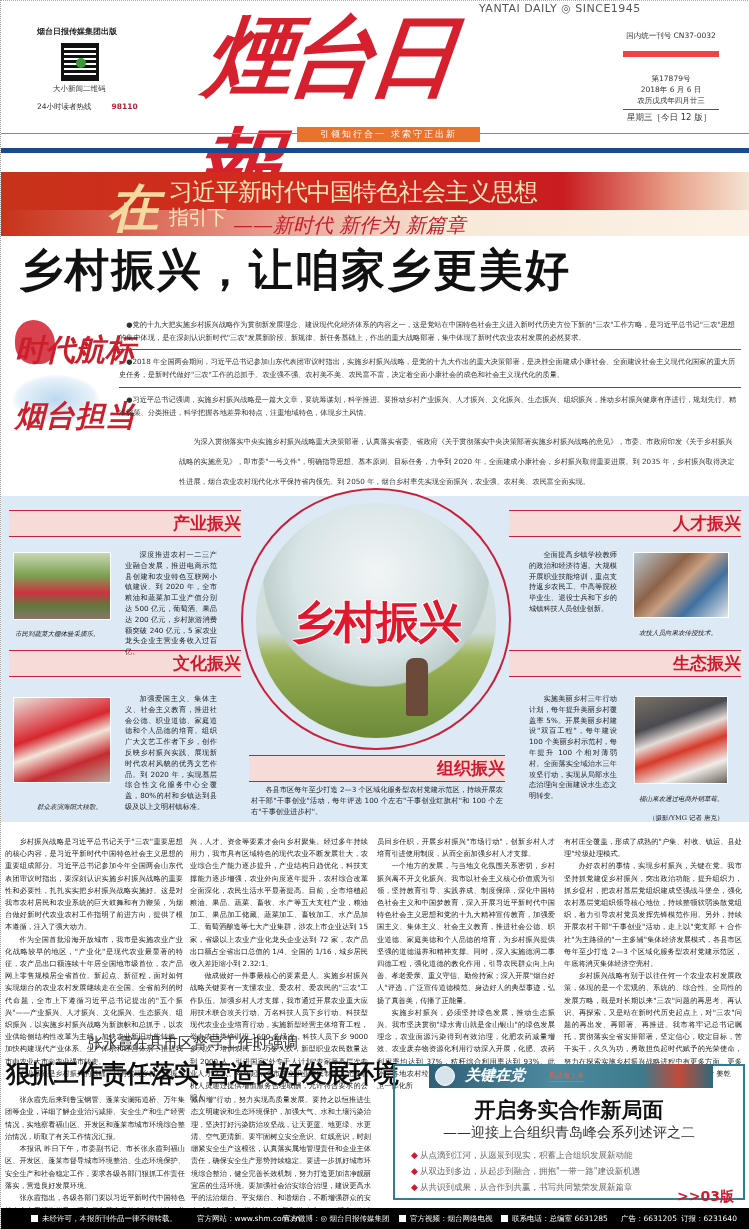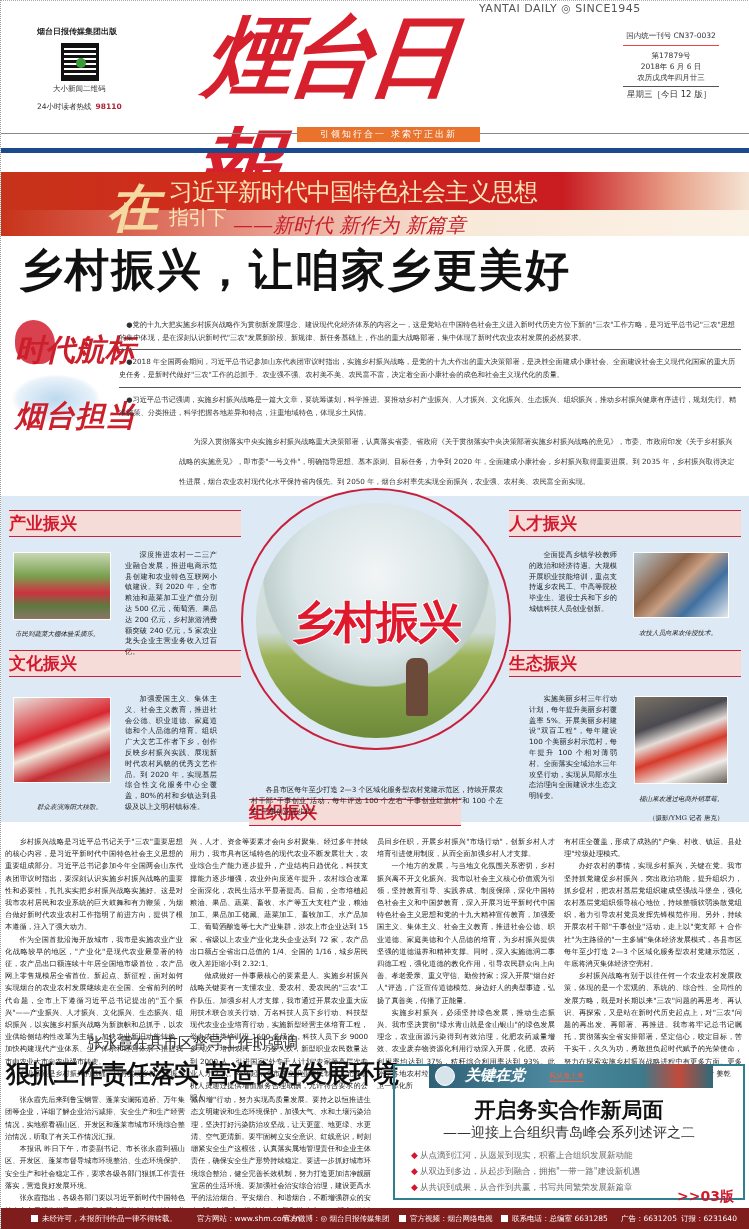--- a/index.html
+++ b/index.html
@@ -6,25 +6,25 @@
 body{width:749px;height:1229px;background:#fff;font-family:"DejaVu Sans","Liberation Sans",sans-serif;color:#222;position:relative;overflow:hidden;border-left:1px dotted #999}
 .abs{position:absolute}
 
 .mast{left:0;top:0;width:749px;height:132px;border-top:1px dotted #aaa}
 .pub{left:36px;top:26px;font-size:8px;font-weight:bold;color:#222}
 .qr{left:60px;top:43px;width:38px;height:38px;background:
  repeating-linear-gradient(0deg,#111 0 3px,#fff 3px 5px),#111;border:3px solid #111;position:absolute}
 .qr::after{content:"";position:absolute;left:12px;top:12px;width:10px;height:10px;background:#3a9a3a;border-radius:50%}
 .qrlbl{left:52px;top:84px;font-size:7.5px;color:#333}
 .hot{left:36px;top:102px;font-size:7.5px;color:#333}
-.hot b{color:#b0243a;margin-left:4px}
+.hot b{color:#b0243a;margin-left:20px}
 .logo{left:205px;top:0px;width:300px;height:112px;font-family:"DejaVu Serif",serif;font-size:88px;font-weight:bold;color:#d6202d;letter-spacing:-6px;font-style:italic;line-height:112px;transform:skewX(-6deg)}
 .yd{left:478px;top:2px;font-size:11px;color:#555;letter-spacing:.5px}
 .issue{left:622px;top:30px;width:96px;font-size:7.5px;color:#333;text-align:center;line-height:11px}
-.issue .cn{border-bottom:1px solid #ef4444;padding-bottom:4px;margin-bottom:4px}
+.issue .cn{border-bottom:6px solid #ef4444;padding-bottom:10px;margin-bottom:16px}
 .issue .wk{border-top:1px solid #555;margin-top:3px;padding-top:2px;font-size:8.5px;text-align:left;padding-left:4px}
 .rule1{left:0;top:133px;width:749px;height:1px;background:#888}
 .slogan{left:296px;top:127px;width:183px;height:15px;background:#e9722d;color:#fff;font-size:9px;text-align:center;line-height:15px;letter-spacing:2px}
 .blue{left:0;top:148px;width:749px;height:5px;background:#1b4a8c}
 
 .banner{left:0;top:172px;width:749px;height:64px;background:linear-gradient(90deg,#c7331a 0%,#d4281e 40%,#c81c21 75%,#e9a48c 90%,#f5e5d5 100%);overflow:hidden}
 .banner::before{content:"";position:absolute;left:0;bottom:0;width:749px;height:26px;background:linear-gradient(90deg,rgba(255,230,200,.0),#f8e9d8 60%,#fbf2e6)}
 .banner .zai{position:absolute;left:106px;top:2px;font-size:52px;font-family:"DejaVu Serif",serif;font-style:italic;font-weight:bold;color:#f6d9a0}
 .banner .l1{position:absolute;left:168px;top:4px;font-size:24px;color:#fbe6b8;letter-spacing:-1px}
 .banner .l2{position:absolute;left:168px;top:32px;font-size:20px;color:#fbe6b8;letter-spacing:-1px;z-index:2}
@@ -42,21 +42,21 @@
 .sep{left:118px;width:622px;height:1px;background:#555}
 .decl{left:178px;top:432px;width:560px;font-size:7.2px;line-height:20px;color:#333;text-indent:2em}
 
 .panel{left:0;top:496px;width:749px;height:326px;background:#dde9f5}
 .ring{left:240px;top:488px;width:270px;height:262px;border-radius:50%;border:2px solid #c8203a;background:#dde9f5}
 .photo{left:255px;top:503px;width:240px;height:235px;border-radius:50%;background:
  radial-gradient(circle at 50% 30%,#f2f5f6 0%,#d8e4e6 40%,#bfcfcc 55%,transparent 56%),
  linear-gradient(180deg,#dfe9ea 0%,#cfdcd8 55%,#9fb45a 65%,#86a048 80%,#6d8a3a 100%);overflow:hidden}
 .photo .farmer{position:absolute;left:150px;top:155px;width:22px;height:58px;background:#6b4a3a;border-radius:8px 8px 3px 3px}
 .photo .ttl{position:absolute;left:20px;top:90px;width:200px;text-align:center;font-size:44px;font-weight:bold;color:#e0182e;-webkit-text-stroke:2px #fff;paint-order:stroke fill;letter-spacing:-2px}
-.sechead{height:27px;background:#f5dcd8;border-top:1px solid #c8203a;border-bottom:1px solid #c8203a;text-align:left;font-size:17px;font-weight:bold;color:#d1182d;line-height:25px}
+.sechead{height:27px;background:#f5dcd8;border-top:1px solid #c8203a;border-bottom:1px solid #c8203a;text-align:right;font-size:17px;font-weight:bold;color:#d1182d;line-height:25px}
 .pic{background:#888;border:1px solid #fff}
 .caption{font-size:6.5px;color:#222;font-family:"DejaVu Serif",serif;font-style:italic}
 .sectxt{font-size:7.2px;line-height:10.8px;color:#222;text-indent:2em;text-align:justify}
 .pic.ag{background:linear-gradient(180deg,#c9d7b4 0%,#7aa04f 35%,#cd3340 60%,#5d7a3f 80%,#8a7664 100%)}
 .pic.tal{background:linear-gradient(135deg,#b7c8d0 0%,#8d6348 35%,#c9a083 50%,#3f6fa0 70%,#e4e9ee 100%)}
 .pic.cul{background:linear-gradient(160deg,#e8e2dc 0%,#d8262f 40%,#f1e4d8 55%,#c52a30 75%,#b7a89a 100%)}
 .pic.eco{background:linear-gradient(160deg,#7a7266 0%,#4a4a50 30%,#e4dcd8 45%,#d63a2a 60%,#f0ece8 80%,#6a635a 100%)}
 
 .body{font-size:7.2px;line-height:12.2px;color:#222;text-align:justify}
 .body p{text-indent:2em}
@@ -67,21 +67,21 @@
 .sco{left:392px;top:1064px;width:352px;height:136px;border:2px solid #2f7f91}
 .scobanner{left:428px;top:1064px;width:284px;height:24px;background:linear-gradient(90deg,#2f6076 0%,#4d8aa0 45%,#3c7a8c 75%,#c24a3a 88%,#2d6a7a 100%)}
 .scobanner .t{position:absolute;left:36px;top:2px;font-size:15px;font-weight:bold;font-style:italic;color:#fff;font-family:"DejaVu Serif",serif}
 .scobanner .s{position:absolute;left:120px;top:7px;font-size:7px;color:#ff5a3a;border-bottom:1px solid #ff5a3a}
 .scobanner .emb{position:absolute;left:6px;top:2px;width:20px;height:20px;border-radius:50%;background:#d8e4ec;border:1px solid #fff}
 .scot{left:392px;top:1096px;width:352px;text-align:center;font-size:21px;font-weight:bold;color:#111}
 .scos{left:392px;top:1124px;width:352px;text-align:center;font-size:14px;color:#333}
 .scol{left:410px;font-size:8.5px;color:#666;font-family:"DejaVu Serif",serif}
 .scol b{color:#d1182d;font-size:9px;margin-right:2px}
 .more{left:676px;top:1188px;font-size:14px;font-weight:bold;color:#d1182d}
-.footer{left:0;top:1208px;width:749px;height:21px;background:#7f1d1d;color:#fff;font-size:7.5px;line-height:21px;white-space:nowrap}
+.footer{left:0;top:1208px;width:749px;height:21px;background:#000000;color:#fff;font-size:7.5px;line-height:21px;white-space:nowrap}
 .footer span{position:absolute}
 .sq{display:inline-block;width:7px;height:7px;background:#fff;margin-right:4px;vertical-align:-1px}
 </style>
 </head>
 <body>
 
 <div class="abs mast"></div>
 <div class="abs pub">烟台日报传媒集团出版</div>
 <div class="qr"></div>
 <div class="abs qrlbl">大小新闻二维码</div>
@@ -129,21 +129,21 @@
 <div class="abs sechead" style="left:8px;top:510px;width:232px">产业振兴</div>
 <div class="abs sechead" style="left:508px;top:510px;width:232px">人才振兴</div>
 <div class="abs sechead" style="left:8px;top:650px;width:232px">文化振兴</div>
 <div class="abs sechead" style="left:508px;top:650px;width:232px">生态振兴</div>
 
 <div class="abs ring"></div>
 <div class="abs photo">
   <div class="farmer"></div>
   <div class="ttl">乡村振兴</div>
 </div>
-<div class="abs sechead" style="left:248px;top:799px;width:212px">组织振兴</div>
+<div class="abs sechead" style="left:248px;top:755px;width:256px">组织振兴</div>
 
 <div class="abs pic ag" style="left:12px;top:552px;width:98px;height:68px"></div>
 <div class="abs caption" style="left:14px;top:630px">市民到蔬菜大棚体验采摘乐。</div>
 <div class="abs sectxt" style="left:124px;top:550px;width:92px">深度推进农村一二三产业融合发展，推进电商示范县创建和农业特色互联网小镇建设。到 2020 年，全市粮油和蔬菜加工业产值分别达 500 亿元，葡萄酒、果品达 200 亿元，乡村旅游消费额突破 240 亿元，5 家农业龙头企业主营业务收入过百亿。</div>
 
 <div class="abs sectxt" style="left:528px;top:550px;width:88px">全面提高乡镇学校教师的政治和经济待遇。大规模开展职业技能培训，重点支持返乡农民工、中高等院校毕业生、退役士兵和下乡的城镇科技人员创业创新。</div>
 <div class="abs pic tal" style="left:632px;top:552px;width:96px;height:66px"></div>
 <div class="abs caption" style="left:638px;top:629px">农技人员向果农传授技术。</div>
 
 <div class="abs pic cul" style="left:12px;top:697px;width:98px;height:86px"></div>

